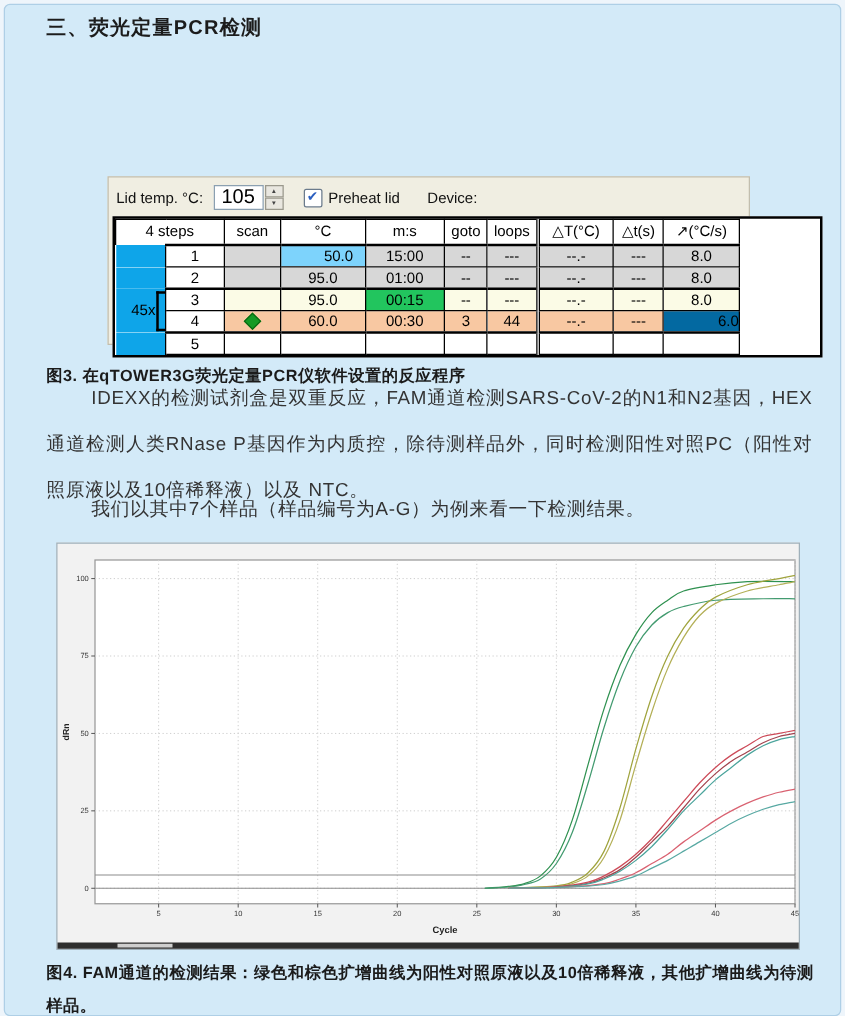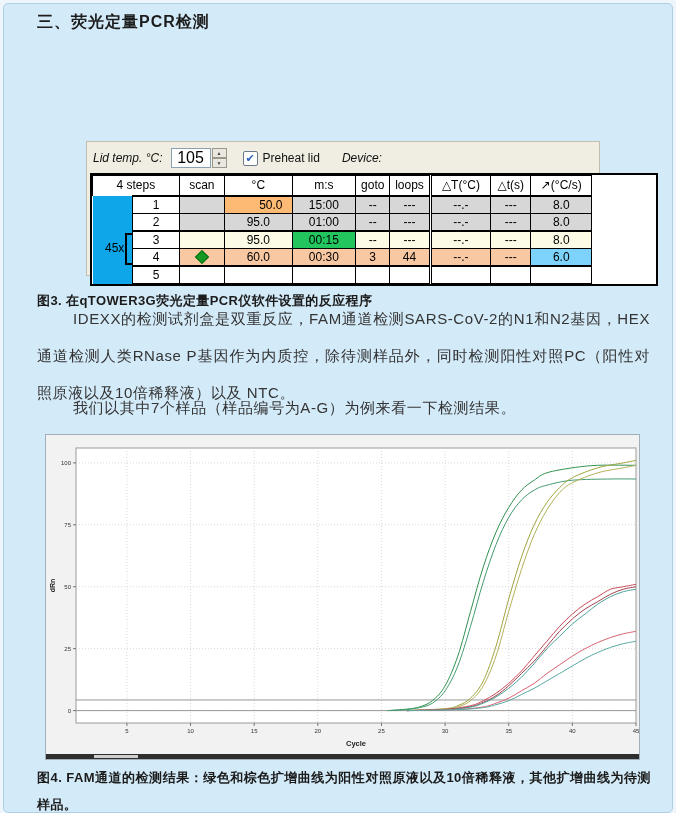--- a/index.html
+++ b/index.html
@@ -32,21 +32,21 @@
   .cap4{top:760px;}
   
   .pcr-panel{
     position:absolute;left:82px;top:137px;width:514px;height:135px;
     background:#f0eee2;border:1px solid #c2beae;box-sizing:border-box;
   }
   .ctrl-row{
     position:absolute;left:6px;top:4px;right:4px;height:24px;
     display:flex;align-items:center;font-size:12px;color:#111;
   }
-  .ctrl-label{white-space:nowrap;font-style:italic;}
+  .ctrl-label{white-space:nowrap;}
   .spinbox{display:flex;margin-left:8px;}
   .spin-input{
     width:34px;height:18px;border:1px solid #8ba0b1;background:#fff;
     font-size:16px;text-align:center;padding:0 2px;font-family:inherit;box-sizing:content-box;
   }
   .spin-btns{width:15px;height:20px;display:flex;flex-direction:column;margin-left:1px;}
   .spin-btn{
     flex:1;background:#e9e7e0;border:1px solid #9a988c;font-size:5px;line-height:8px;
     color:#444;text-align:center;cursor:default;user-select:none;
   }
@@ -152,21 +152,21 @@
               <th class="c-dT">△T(°C)</th>
               <th class="c-dt">△t(s)</th>
               <th class="c-ramp">↗(°C/s)</th>
             </tr>
           </thead>
         <tbody>
             <tr>
               <td class="bracket"></td>
               <td class="c-step">1</td>
               <td class="c-scan" style="background: rgb(215, 215, 215);"></td>
-              <td class="c-temp" style="background: #fdba74; padding-left: 25px;">50.0</td>
+              <td class="c-temp" style="background: #7dd3fc; padding-left: 25px;">50.0</td>
               <td class="c-time" style="background: rgb(215, 215, 215);">15:00</td>
               <td class="c-goto" style="background: rgb(215, 215, 215);">--</td>
               <td class="c-loops" style="background: rgb(215, 215, 215);">---</td>
               <td class="c-dT" style="background: rgb(215, 215, 215);">--.-</td>
               <td class="c-dt" style="background: rgb(215, 215, 215);">---</td>
               <td class="c-ramp" style="background: rgb(215, 215, 215);">8.0</td>
             </tr>
             <tr class="group-end">
               <td class="bracket"></td>
               <td class="c-step">2</td>
@@ -198,21 +198,21 @@
             </tr>
             <tr class="group-end">
               <td class="c-step">4</td>
               <td class="c-scan" style="background: rgb(248, 200, 162);"><span class="diamond"></span></td>
               <td class="c-temp" style="background: rgb(248, 200, 162);">60.0</td>
               <td class="c-time" style="background: rgb(248, 200, 162);">00:30</td>
               <td class="c-goto" style="background: rgb(248, 200, 162);">3</td>
               <td class="c-loops" style="background: rgb(248, 200, 162);">44</td>
               <td class="c-dT" style="background: rgb(248, 200, 162);">--.-</td>
               <td class="c-dt" style="background: rgb(248, 200, 162);">---</td>
-              <td class="c-ramp" style="background: #7dd3fc;">6.0</td>
+              <td class="c-ramp" style="background: #0369a1; text-align: right;">6.0</td>
             </tr>
             <tr>
               <td class="bracket"></td>
               <td class="c-step">5</td>
               <td class="c-scan" style="background: rgb(255, 255, 255);"></td>
               <td class="c-temp" style="background: rgb(255, 255, 255);"></td>
               <td class="c-time" style="background: rgb(255, 255, 255);"></td>
               <td class="c-goto" style="background: rgb(255, 255, 255);"></td>
               <td class="c-loops" style="background: rgb(255, 255, 255);"></td>
               <td class="c-dT" style="background: rgb(255, 255, 255);"></td>

